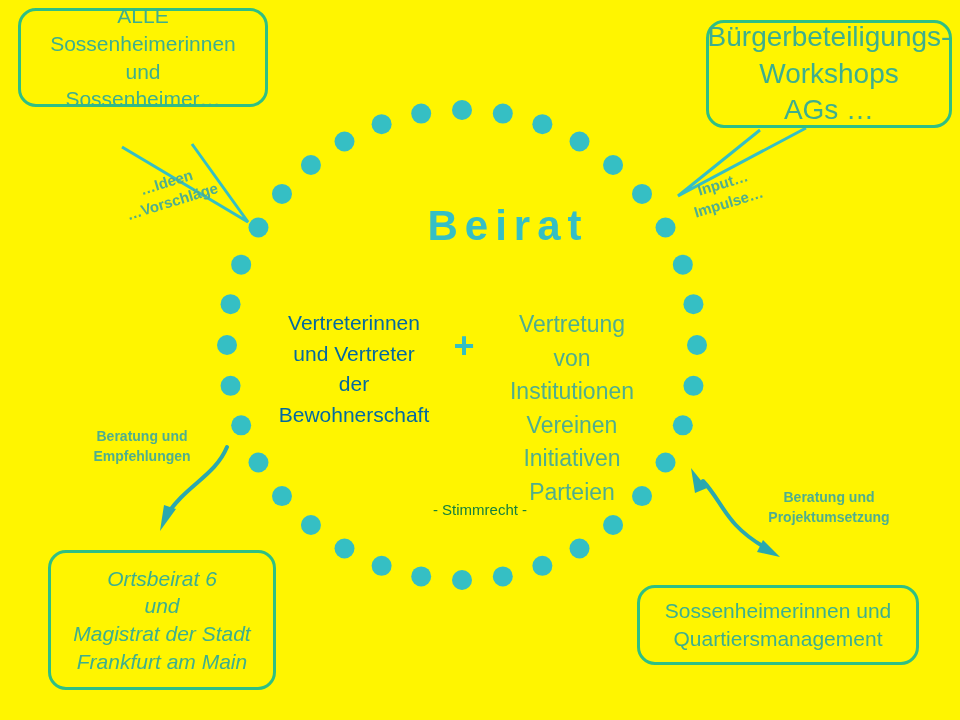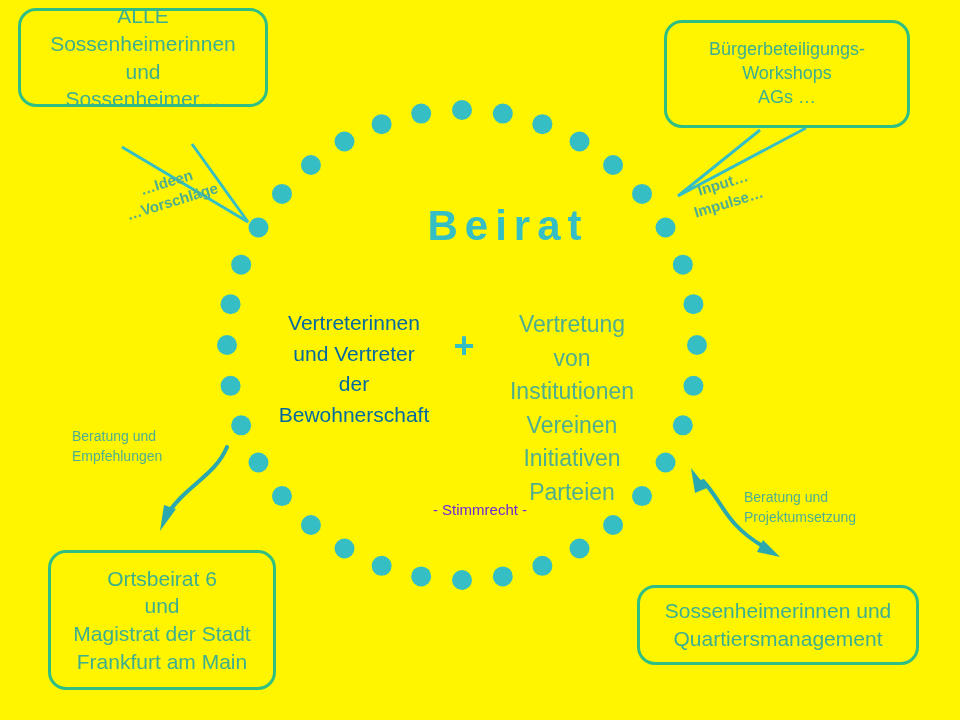--- a/index.html
+++ b/index.html
@@ -46,28 +46,29 @@
     white-space: pre-line;
     padding: 4px 10px;
   }
 
   #bubble-residents {
     left: 18px;  top: 8px;
     width: 250px; height: 99px;
     font-size: 21px;
   }
   #bubble-workshops {
-    left: 664px; top: 20px;
+    left: 706px; top: 20px;
     width: 246px; height: 108px;
-    font-size: 18px;
+    font-size: 28px;
   }
   #box-ortsbeirat {
     left: 48px;  top: 550px;
     width: 228px; height: 140px;
     font-size: 21px;
+    font-style: italic;
   }
   #box-stadtplanung {
     left: 637px; top: 585px;
     width: 282px; height: 80px;
     font-size: 21px;
   }
 
   
   #title-beirat {
     position: absolute;
@@ -109,21 +110,21 @@
     line-height: 42px;
     text-align: center;
     color: #35BFC4;
   }
   #stimmrecht {
     position: absolute;
     left: 0; top: 501px;
     width: 960px;
     text-align: center;
     font-size: 15px;
-    color: #6d28d9;
+    color: #15803d;
   }
 
   
   .tail-caption {
     position: absolute;
     font-size: 15px;
     font-weight: bold;
     color: #4FAE8E;
     line-height: 1.35;
     white-space: pre-line;
@@ -137,24 +138,25 @@
   #caption-input {
     left: 690px; top: 173px;
     transform: rotate(-17deg);
     transform-origin: center center;
   }
 
   
   .arrow-caption {
     position: absolute;
     font-size: 14px;
-    font-weight: normal;
+    font-weight: bold;
     color: #4FAE8E;
     line-height: 1.45;
     white-space: pre-line;
+    text-align: center;
   }
   #caption-beratung-left {
     left: 72px; top: 426px;
     width: 140px;
   }
   #caption-beratung-right {
     left: 744px; top: 487px;
     width: 170px;
   }
 </style>

